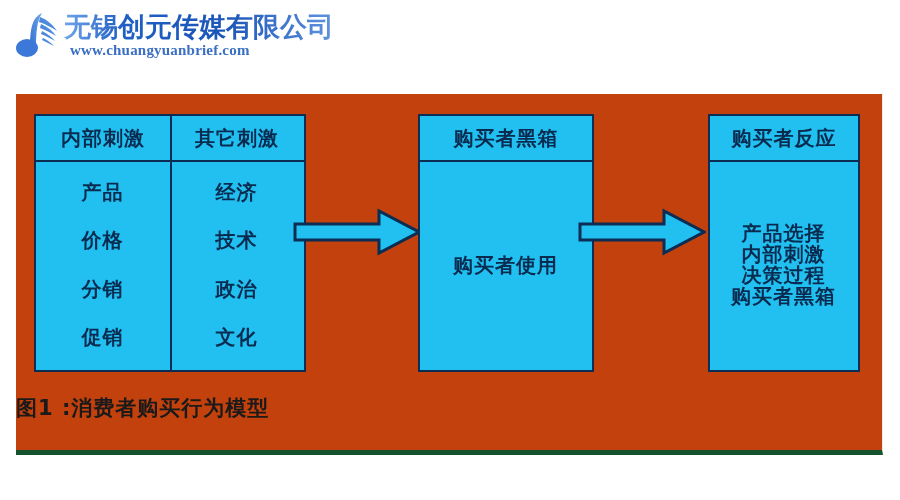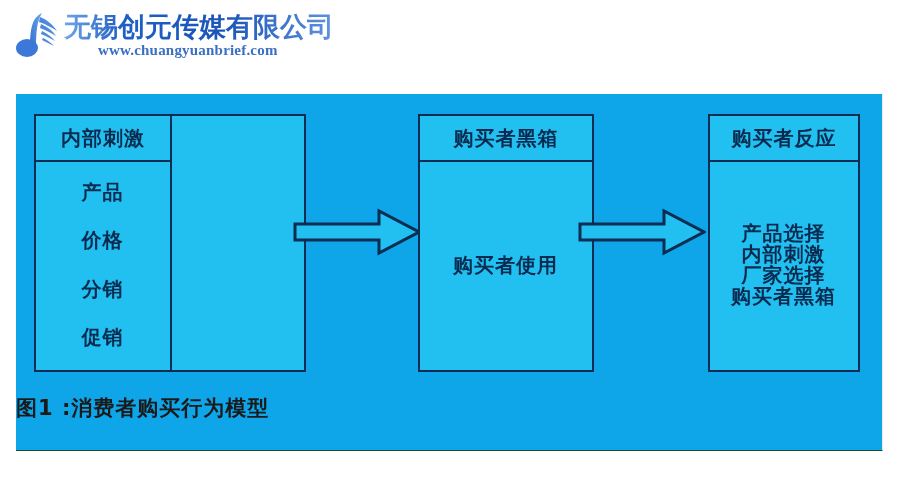--- a/index.html
+++ b/index.html
@@ -48,33 +48,32 @@
   #brand-url {
     position: absolute;
     left: 70px;
     top: 42px;
     font-family: "Liberation Serif", "DejaVu Serif", serif;
     font-size: 15px;
     font-weight: bold;
     color: #3a6fc4;
     letter-spacing: 0.2px;
     white-space: nowrap;
-    margin-left: 28px;
   }
 
   
   #diagram-panel {
     position: absolute;
     left: 16px;
     top: 94px;
     width: 866px;
     height: 356px;
-    background: #0ea5e9;
+    background: #c2410c;
     border-right: 1px solid #eceaea;
-    border-bottom: 1px solid #14532d;
+    border-bottom: 5px solid #14532d;
   }
 
   .flow-box {
     position: absolute;
     background: #21c0f0;
     border: 2px solid #0b2d54;
     box-sizing: border-box;
     display: flex;
     flex-direction: column;
   }
@@ -214,20 +213,27 @@
       <div class="box-header">内部刺激</div>
       <div class="box-body">
         <div class="box-item">产品</div>
         <div class="box-item">价格</div>
         <div class="box-item">分销</div>
         <div class="box-item">促销</div>
       </div>
     </div>
 
     <div id="stim-col-other" class="stim-col">
+      <div class="box-header">其它刺激</div>
+      <div class="box-body">
+        <div class="box-item">经济</div>
+        <div class="box-item">技术</div>
+        <div class="box-item">政治</div>
+        <div class="box-item">文化</div>
+      </div>
     </div>
   </div>
 
   <span id="arrow-1" class="flow-arrow">
     <svg width="128" height="50" viewBox="0 0 128 50" xmlns="http://www.w3.org/2000/svg">
       <polygon points="2,17 86,17 86,4 126,25 86,46 86,33 2,33" fill="#21c0f0" stroke="#0b2d54" stroke-width="3" stroke-linejoin="miter"></polygon>
     </svg>
   </span>
 
   <div id="blackbox-box" class="flow-box">
@@ -243,20 +249,20 @@
     <svg width="128" height="50" viewBox="0 0 128 50" xmlns="http://www.w3.org/2000/svg">
       <polygon points="2,17 86,17 86,4 126,25 86,46 86,33 2,33" fill="#21c0f0" stroke="#0b2d54" stroke-width="3" stroke-linejoin="miter"></polygon>
     </svg>
   </span>
 
   <div id="response-box" class="flow-box">
     <div class="box-header">购买者反应</div>
     <div class="box-body">
       <div class="box-item">产品选择</div>
       <div class="box-item">内部刺激</div>
-      <div class="box-item">厂家选择</div>
+      <div class="box-item">决策过程</div>
       <div class="box-item">购买者黑箱</div>
     </div>
   </div>
 
   <div id="figure-caption">图1 :消费者购买行为模型</div>
 
 </div>
 
 </body></html>

